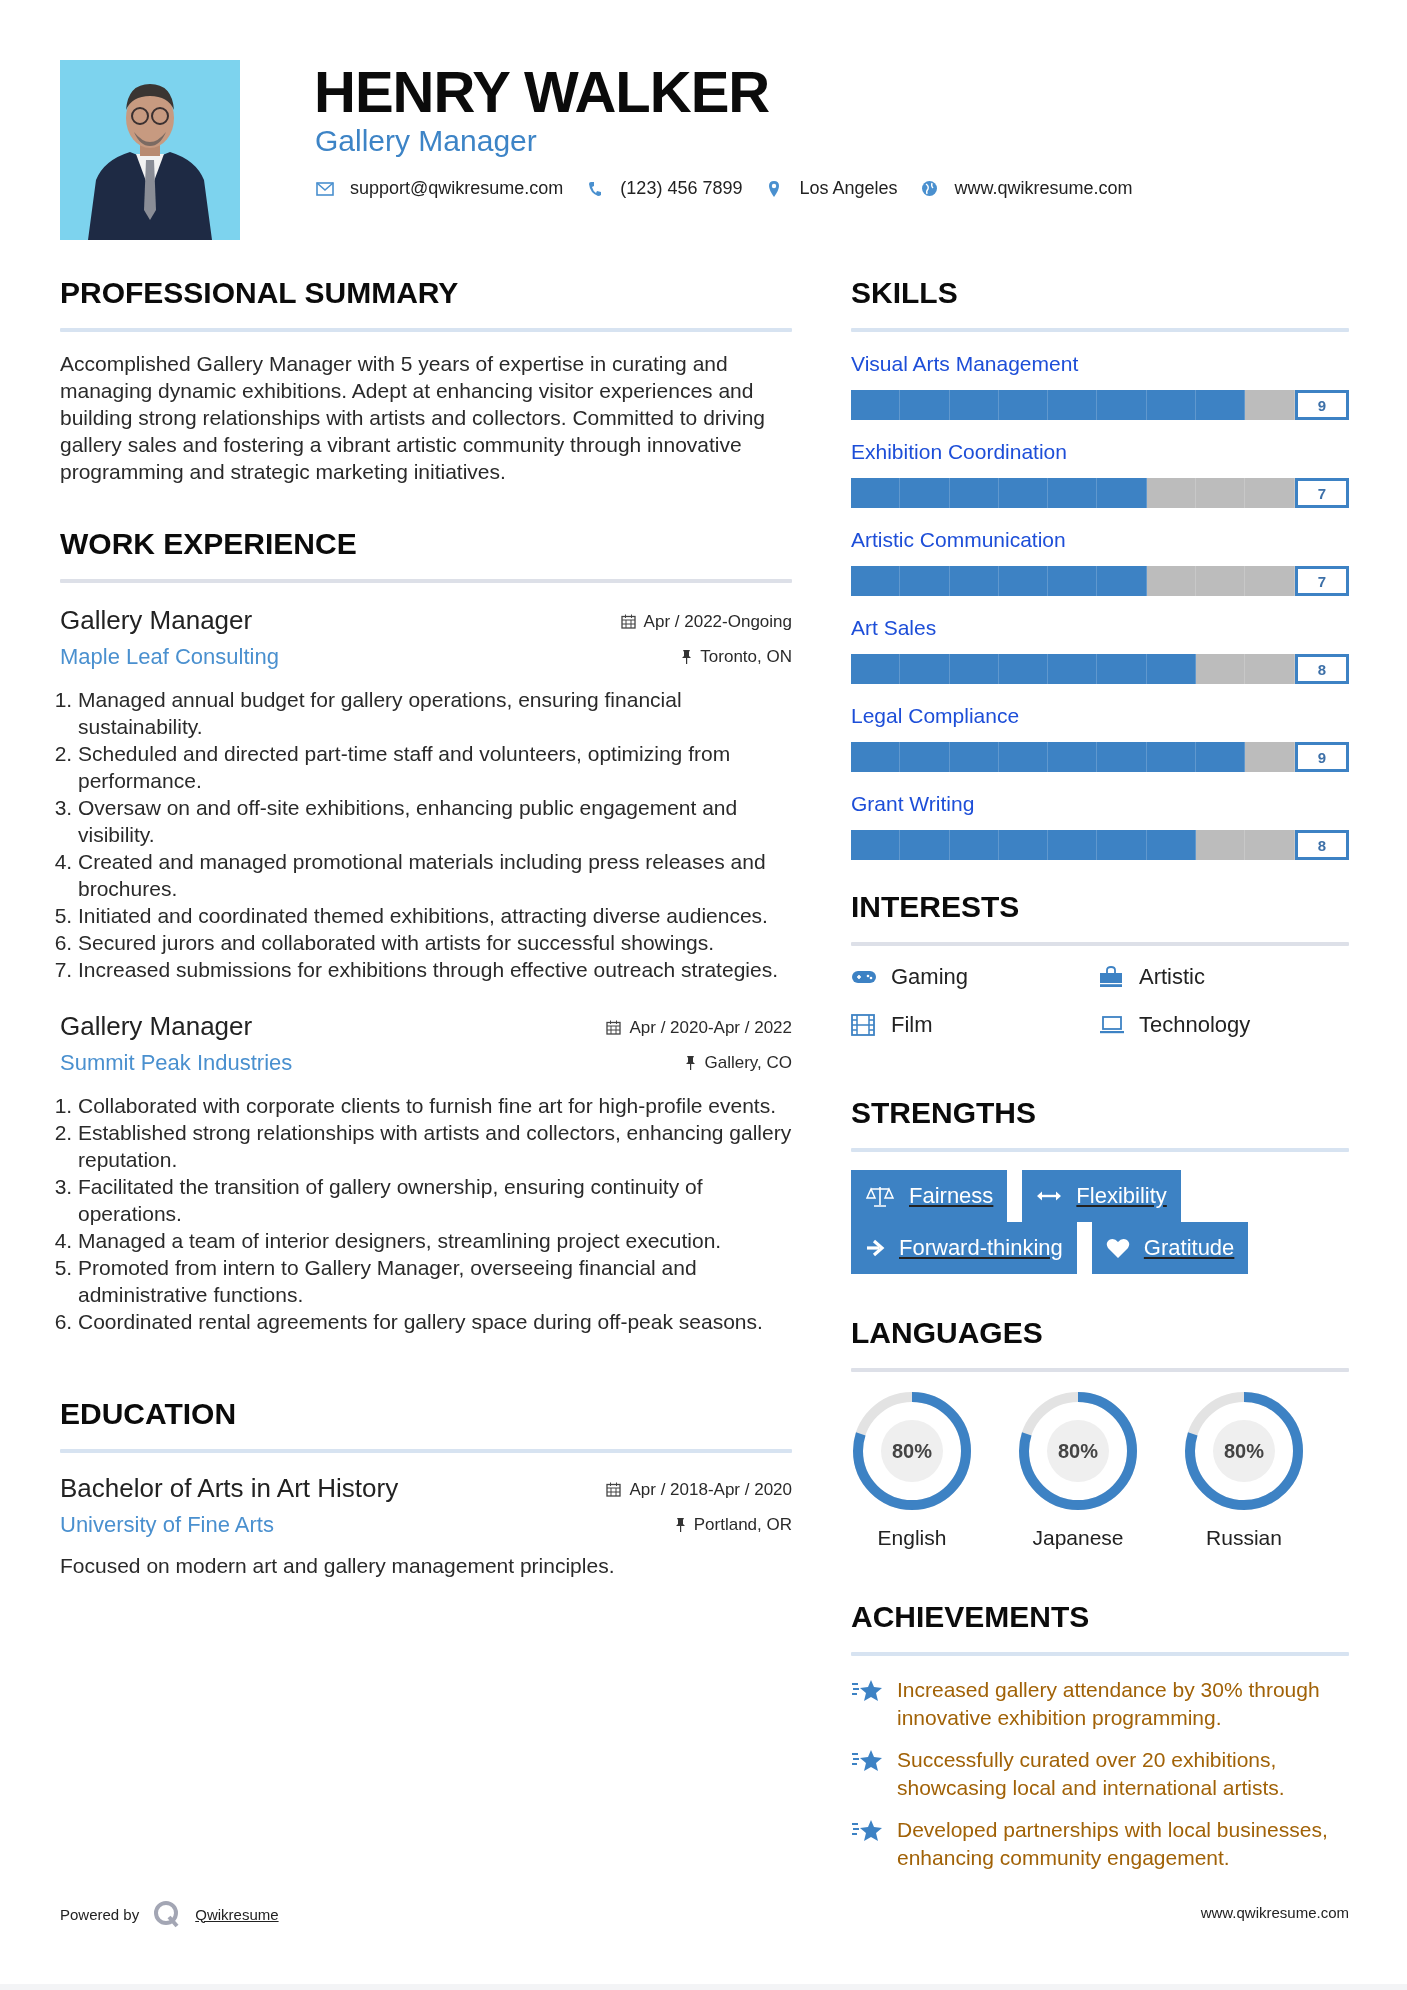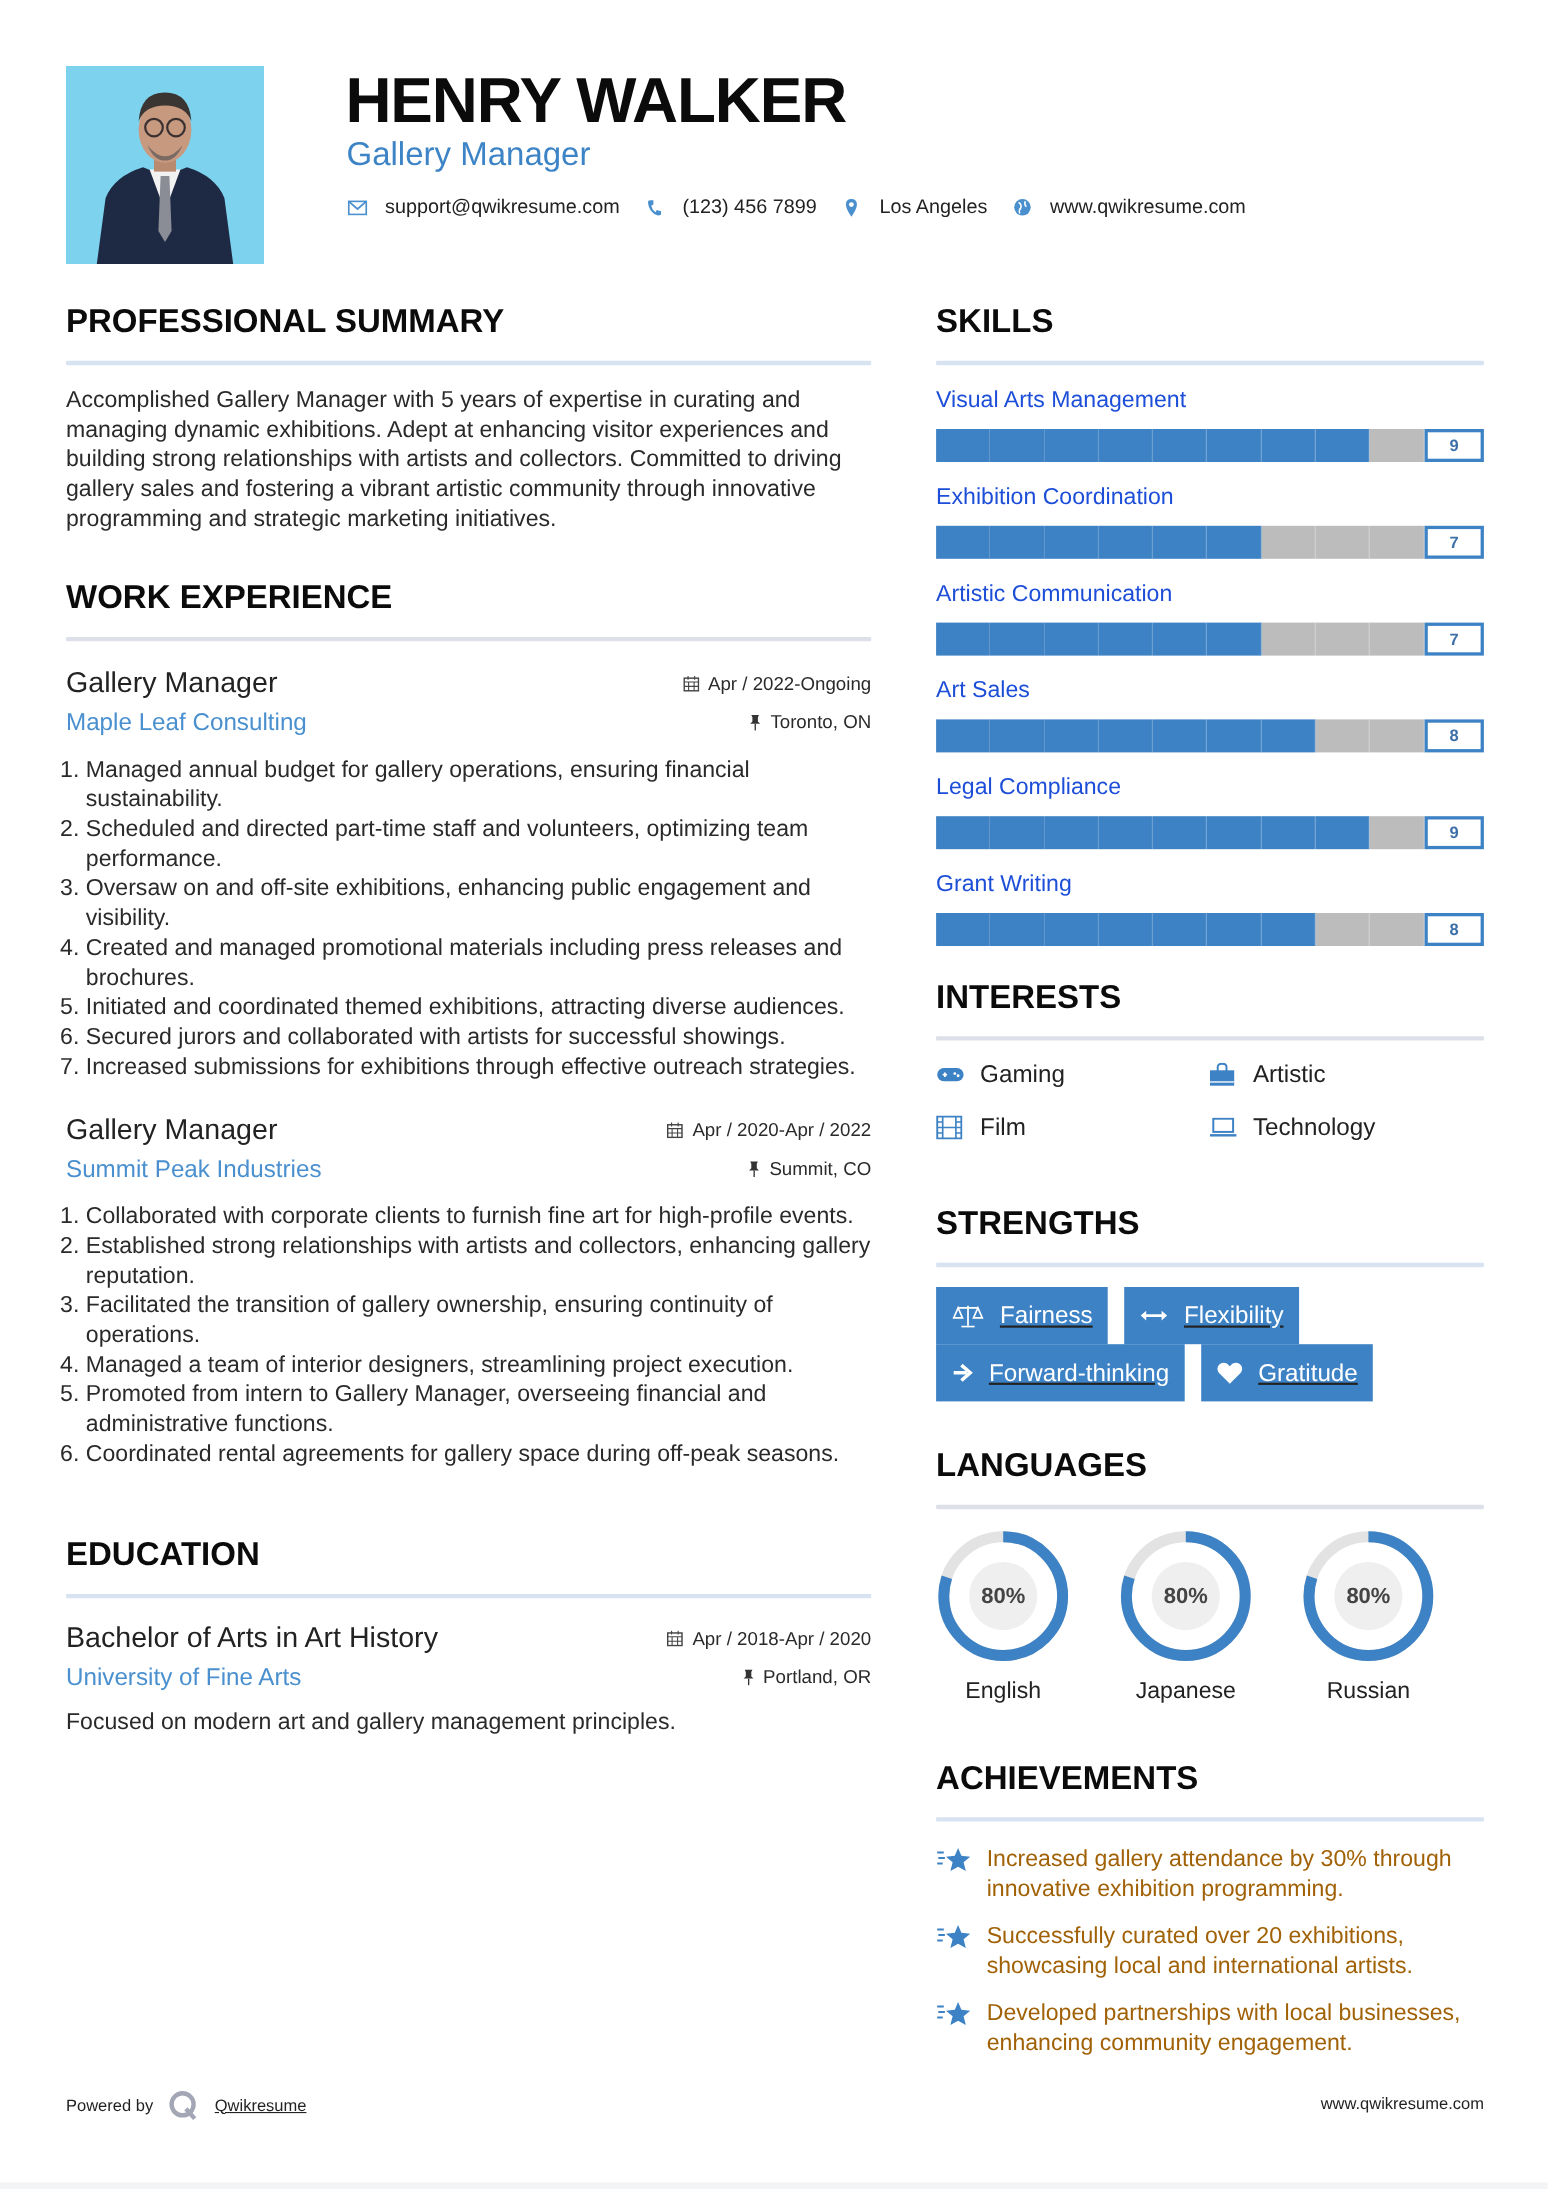--- a/index.html
+++ b/index.html
@@ -193,21 +193,21 @@
               <svg width="11" height="16" viewBox="0 0 11 16">
                   <path d="M2 1 H9 L8 3 V7 L10 9 H1 L3 7 V3 Z" fill="#333"></path>
                   <rect x="5" y="9" width="1.2" height="6" fill="#333"></rect>
                 </svg>
             </span>
             <span>Toronto, ON</span>
           </div>
         </div>
         <ol class="bullets">
           <li>Managed annual budget for gallery operations, ensuring financial sustainability.</li>
-          <li>Scheduled and directed part-time staff and volunteers, optimizing team performance.</li>
+          <li>Scheduled and directed part-time staff and volunteers, optimizing from performance.</li>
           <li>Oversaw on and off-site exhibitions, enhancing public engagement and visibility.</li>
           <li>Created and managed promotional materials including press releases and brochures.</li>
           <li>Initiated and coordinated themed exhibitions, attracting diverse audiences.</li>
           <li>Secured jurors and collaborated with artists for successful showings.</li>
           <li>Increased submissions for exhibitions through effective outreach strategies.</li>
         </ol>
       </div>
 
       <div class="job" style="margin-top:28px;">
         <div class="job-head">
@@ -224,21 +224,21 @@
         </div>
         <div class="job-sub">
           <div class="company">Summit Peak Industries</div>
           <div class="job-meta">
             <span class="ic">
               <svg width="11" height="16" viewBox="0 0 11 16">
                   <path d="M2 1 H9 L8 3 V7 L10 9 H1 L3 7 V3 Z" fill="#333"></path>
                   <rect x="5" y="9" width="1.2" height="6" fill="#333"></rect>
                 </svg>
             </span>
-            <span>Summit, CO</span>
+            <span>Gallery, CO</span>
           </div>
         </div>
         <ol class="bullets">
           <li>Collaborated with corporate clients to furnish fine art for high-profile events.</li>
           <li>Established strong relationships with artists and collectors, enhancing gallery reputation.</li>
           <li>Facilitated the transition of gallery ownership, ensuring continuity of operations.</li>
           <li>Managed a team of interior designers, streamlining project execution.</li>
           <li>Promoted from intern to Gallery Manager, overseeing financial and administrative functions.</li>
           <li>Coordinated rental agreements for gallery space during off-peak seasons.</li>
         </ol>

